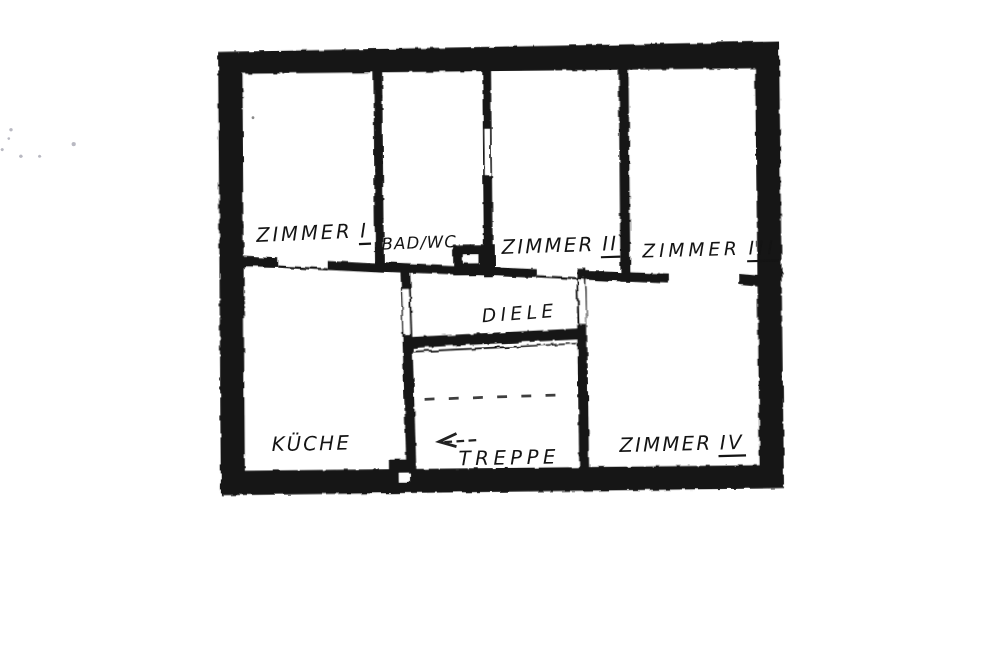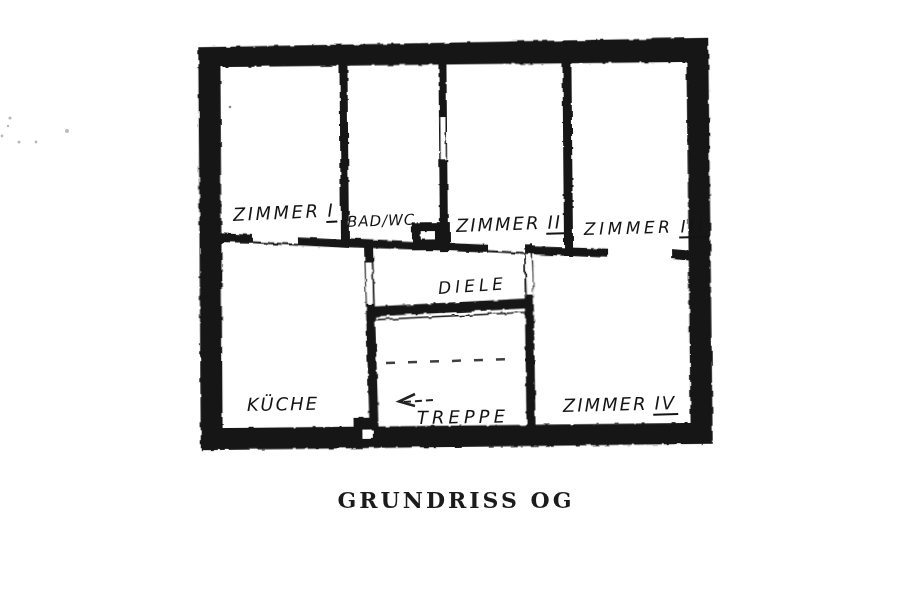--- a/index.html
+++ b/index.html
@@ -140,15 +140,14 @@
   <div class="hand lbl-kueche">
     <span>KÜCHE</span>
   </div>
   <div class="hand lbl-treppe">
     <span>TREPPE</span>
   </div>
   <div class="hand lbl-zimmer4">
     <span>ZIMMER</span><span class="num">IV</span>
   </div>
 
-  <div class="caption">GRUNDRISS OG</div>
 
 </div>
 
 </body></html>

